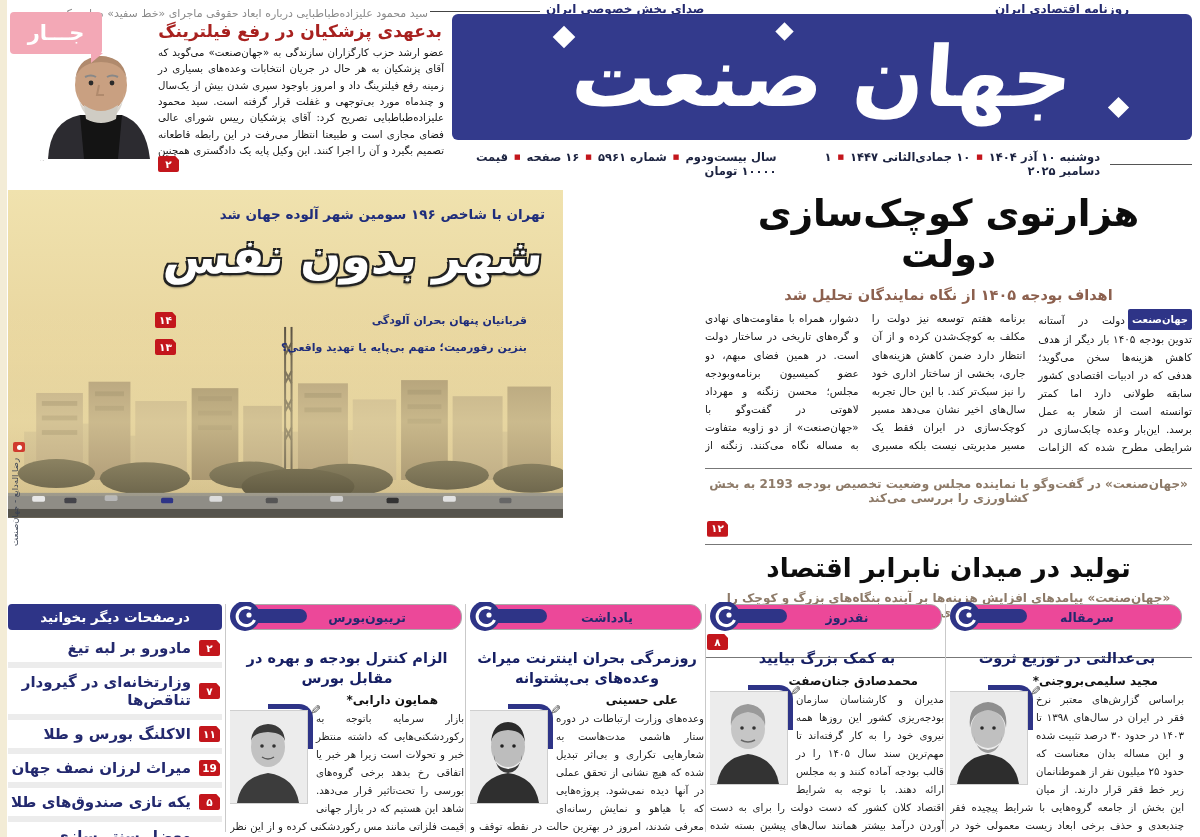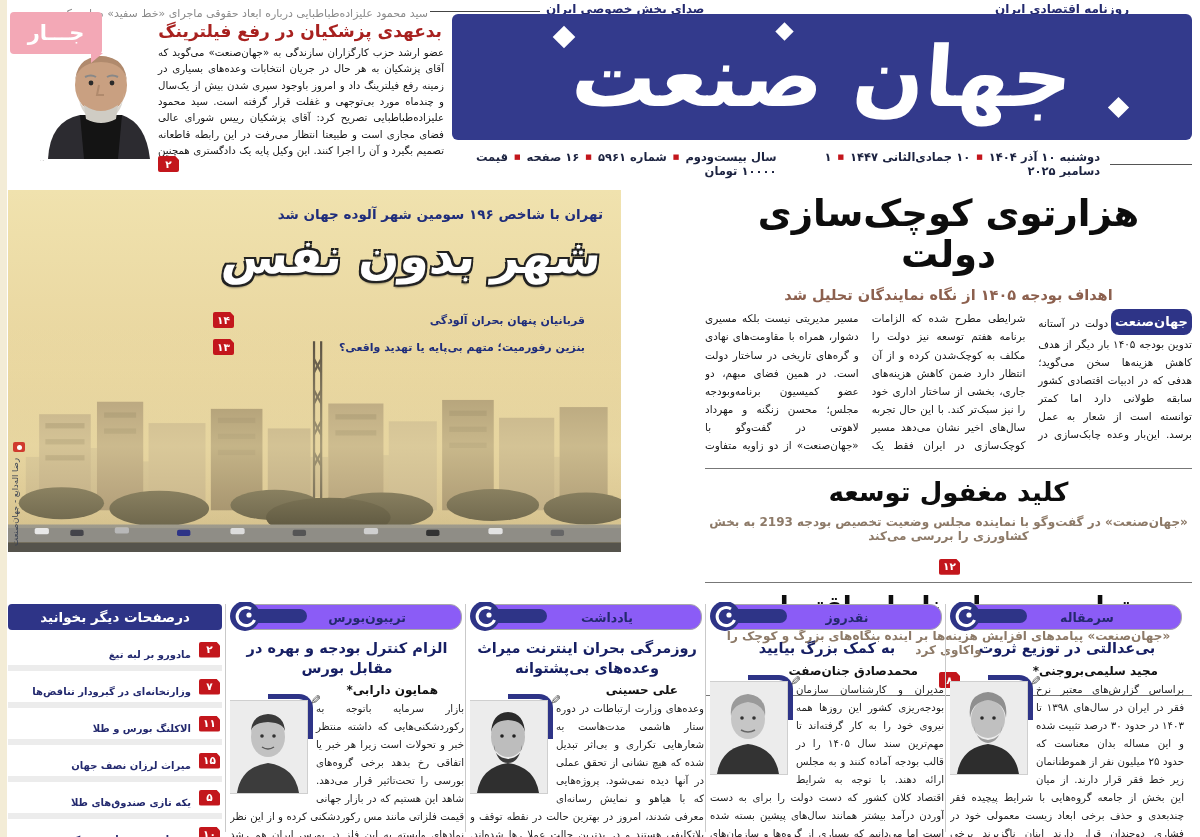--- a/index.html
+++ b/index.html
@@ -39,21 +39,21 @@
   .tl-body{font-size:10.2px;line-height:1.6;text-align:justify;color:#141414;height:116px;overflow:hidden;}
   .tl-portrait{float:left;width:140px;height:114px;margin-left:10px;}
   .tl-badge{position:absolute;left:150px;top:152px;}
 
   
   .badge{display:inline-flex;align-items:center;justify-content:center;min-width:17px;height:16px;
          background:#c3161c;color:#fff;font-size:10.5px;font-weight:bold;border-radius:2px;
          padding:0 2px;line-height:1;clip-path:polygon(0 0,82% 0,100% 25%,100% 100%,0 100%);}
 
   
-  .photo-story{position:absolute;left:8px;top:190px;width:613px;height:407px;border-radius:0;
+  .photo-story{position:absolute;left:8px;top:190px;width:555px;height:407px;border-radius:0;
                overflow:hidden;}
   .photo-story svg{position:absolute;inset:0;}
   .ps-kicker{position:absolute;right:18px;top:16px;font-size:13.5px;font-weight:bold;color:#1f2d7b;}
   .ps-headline{position:absolute;right:20px;top:38px;font-size:48px;font-weight:bold;color:#fff;
                transform:skewX(-5deg);
                text-shadow:2px 2px 0 #222,-2px -2px 0 #222,2px -2px 0 #222,-2px 2px 0 #222,0 3px 2px rgba(0,0,0,.5);}
   .ps-items{position:absolute;right:36px;top:122px;width:372px;}
   .ps-item{display:flex;justify-content:space-between;align-items:center;margin-bottom:11px;}
   .ps-item .lbl{font-size:11px;font-weight:bold;color:#1f2d7b;}
   .cam-icon{position:absolute;left:5px;top:252px;width:12px;height:10px;background:#d03a2e;
@@ -62,39 +62,39 @@
             border-radius:50%;background:#fff;}
   .photo-credit{position:absolute;left:2px;top:268px;writing-mode:vertical-rl;
             transform:rotate(180deg);font-size:8.5px;color:#3a4252;letter-spacing:.5px;}
 
   
   .right-col{position:absolute;left:705px;top:192px;width:487px;height:406px;}
   .lead-headline{text-align:center;font-size:37px;font-weight:bold;color:#0d0d0d;line-height:1.1;margin:2px 0 0;}
   .lead-subhead{text-align:center;font-size:14.5px;font-weight:bold;color:#8c604e;margin:12px 0 4px;}
   .lead-cols{column-count:3;column-gap:13px;font-size:10.4px;line-height:1.74;text-align:justify;
              color:#161616;height:152px;overflow:hidden;margin-top:6px;}
-  .brand-chip{display:inline-block;background:#2e3487;color:#fff;font-size:13px;font-weight:bold;
-              padding:1.5px 4px;border-radius:8px;margin-left:3px;vertical-align:1px;}
+  .brand-chip{display:inline-block;background:#2e3487;color:#fff;font-size:10px;font-weight:bold;
+              padding:1.5px 4px;border-radius:2px;margin-left:3px;vertical-align:1px;}
   .rule{border:none;border-top:1px solid #777;margin:7px 0;}
   .sec-headline{text-align:center;font-size:26px;font-weight:bold;color:#0d0d0d;margin:8px 0 0;}
   .sec-subhead{text-align:center;font-size:12px;font-weight:bold;color:#8d7a68;margin:8px 0 3px;}
-  .sec-badge-row{text-align:center;margin:12px 0 1px 2px;}
+  .sec-badge-row{text-align:left;margin:12px 0 1px 2px;}
 
   
   .vdiv{position:absolute;top:604px;height:228px;width:1px;background:#c9c9c9;}
   .sidebar{position:absolute;left:8px;top:604px;width:214px;height:233px;overflow:hidden;}
   .sb-header{height:26px;background:#2e3487;border-radius:4px;color:#fff;font-size:13.5px;
              font-weight:bold;display:flex;align-items:center;justify-content:center;margin-bottom:4px;}
   .sb-list{list-style:none;margin:0;padding:0;}
   .sb-list li{display:flex;align-items:center;gap:8px;padding:5px 2px;}
   .sb-list li + li{border-top:6px solid #ececec;}
-  .sb-label{font-size:10px;font-weight:bold;color:#23296e;margin-top:10px;}
+  .sb-label{font-size:15px;font-weight:bold;color:#23296e;}
 
   .op-col{position:absolute;top:602px;width:234px;height:235px;overflow:hidden;}
-  .pill{position:relative;height:24px;border:1px solid #a9a9a9;border-radius:12px;background:#8b5cf6;margin:2px 2px 9px;}
+  .pill{position:relative;height:24px;border:1px solid #a9a9a9;border-radius:12px;background:#ec4899;margin:2px 2px 19px;}
   .pill-label{position:absolute;inset:0;display:flex;align-items:center;justify-content:center;
               font-size:12.5px;font-weight:bold;color:#23296e;padding-left:40px;}
   .pill-cap{position:absolute;left:16px;top:4px;width:58px;height:14px;background:#2e3487;border-radius:8px;}
   .pill-logo{position:absolute;left:-4px;top:-5px;width:32px;height:32px;}
   .op-headline{text-align:center;font-size:14.5px;font-weight:bold;color:#161f63;line-height:1.35;
                margin:0 2px 5px;min-height:20px;}
   .op-author{font-size:12px;font-weight:bold;color:#111;text-align:right;padding-right:26px;margin-bottom:3px;}
   .op-body{font-size:10.2px;line-height:1.76;text-align:justify;color:#1d1d1d;}
   .avatar{float:left;width:78px;height:92px;margin:0 8px 4px 0;position:relative;}
   .avatar .frame{position:absolute;right:-5px;top:-6px;width:40px;height:40px;
@@ -263,21 +263,20 @@
   </div>
 
   <div class="right-col">
     <h1 class="lead-headline">هزارتوی کوچک‌سازی دولت</h1>
     <div class="lead-subhead">اهداف بودجه ۱۴۰۵ از نگاه نمایندگان تحلیل شد</div>
     <div class="lead-cols">
       <span class="brand-chip">جهان‌صنعت</span><span>دولت در آستانه تدوین بودجه ۱۴۰۵ بار دیگر از هدف کاهش هزینه‌ها سخن می‌گوید؛ هدفی که در ادبیات اقتصادی کشور سابقه طولانی دارد اما کمتر توانسته است از شعار به عمل برسد. این‌بار وعده چابک‌سازی در شرایطی مطرح شده که الزامات برنامه هفتم توسعه نیز دولت را مکلف به کوچک‌شدن کرده و از آن انتظار </span><span>دارد ضمن کاهش هزینه‌های جاری، بخشی از ساختار اداری خود را نیز سبک‌تر کند. با این حال تجربه سال‌های اخیر نشان می‌دهد مسیر کوچک‌سازی در ایران فقط یک مسیر مدیریتی نیست بلکه مسیری دشوار، همراه با مقاومت‌های نهادی و گره‌های تاریخی در ساختار دولت است. در همین فضای مبهم، دو عضو کمیسیون برنامه‌وبودجه مجلس؛ </span><span>محسن زنگنه و مهرداد لاهوتی در گفت‌وگو با «جهان‌صنعت» از دو زاویه متفاوت به مساله نگاه می‌کنند. زنگنه از دستگاه‌ها و سازمان‌های موازی سخن می‌گوید؛ نهادهایی که طی سال‌ها بر ساختار دولت سوار شده‌اند و بدون آنکه نقش متمایزی ایفا کنند، سهم بزرگی از هزینه‌های جاری را به خود اختصاص داده‌اند. </span>
       
     </div>
     <hr class="rule">
-    <h2 class="sec-headline">کلید مغفول توسعه</h2>
     <div class="sec-subhead">«جهان‌صنعت» در گفت‌وگو با نماینده مجلس وضعیت تخصیص بودجه 2193 به بخش کشاورزی را بررسی می‌کند</div>
     <div class="sec-badge-row"><span class="badge">۱۲</span></div>
     <hr class="rule">
     <h2 class="sec-headline">تولید در میدان نابرابر اقتصاد</h2>
     <div class="sec-subhead">«جهان‌صنعت» پیامدهای افزایش هزینه‌ها بر آینده بنگاه‌های بزرگ و کوچک را واکاوی کرد</div>
     <div class="sec-badge-row"><span class="badge">۸</span></div>
     <hr class="rule">
   </div>
 
   <div class="vdiv" style="left:225px"></div>
@@ -294,21 +293,21 @@
         </li>
       <li>
           <span class="badge">۷</span>
           <span class="sb-label">وزارتخانه‌ای در گیرودار تناقض‌ها</span>
         </li>
       <li>
           <span class="badge">۱۱</span>
           <span class="sb-label">الاکلنگ بورس و طلا</span>
         </li>
       <li>
-          <span class="badge">۱۵</span>
+          <span class="badge">19</span>
           <span class="sb-label">میراث لرزان نصف جهان</span>
         </li>
       <li>
           <span class="badge">۵</span>
           <span class="sb-label">یکه تازی صندوق‌های طلا</span>
         </li>
       <li>
           <span class="badge">۱۰</span>
           <span class="sb-label">معضل سنتی‌سازی مسکن</span>
         </li>

